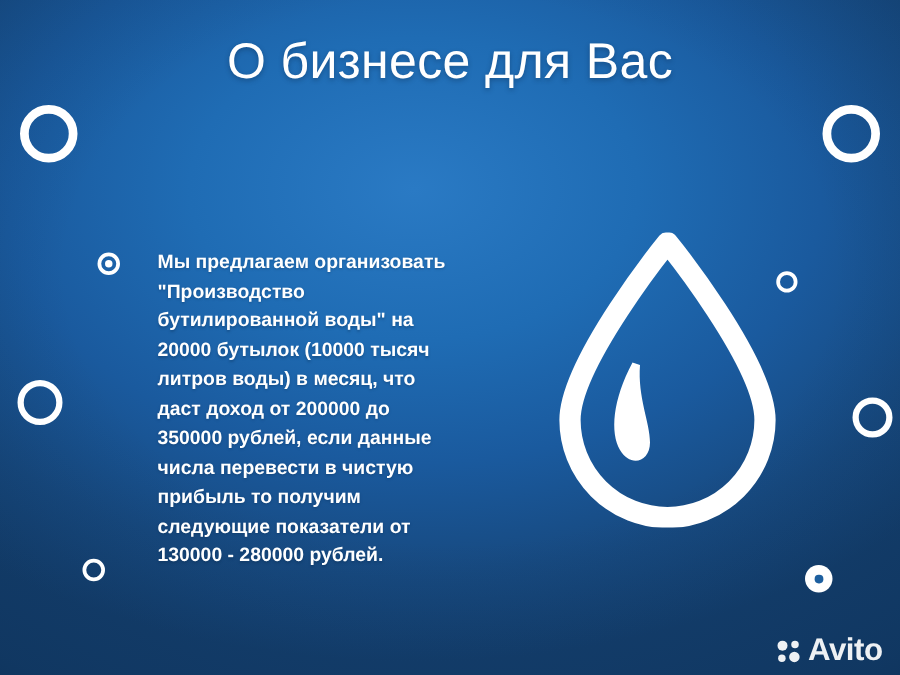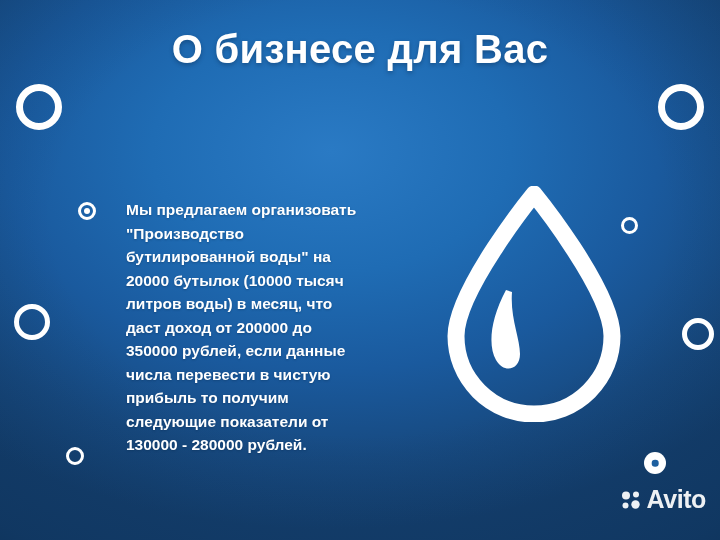--- a/index.html
+++ b/index.html
@@ -59,21 +59,21 @@
 
   
   #title {
     position: absolute;
     left: 0;
     right: 0;
     top: 27px;
     text-align: center;
     color: #ffffff;
     font-size: 40px;
-    font-weight: bold;
+    font-weight: normal;
     letter-spacing: 0.3px;
     text-shadow: 0 2px 4px rgba(10,40,75,0.40);
   }
 
   
   #bullet-row {
     position: absolute;
     left: 78px;
     top: 198px;
     width: 330px;
@@ -118,21 +118,21 @@
     left: 444px;
     top: 186px;
     width: 180px;
     height: 236px;
   }
 
   
   #avito {
     position: absolute;
     right: 14px;
-    bottom: 28px;
+    bottom: 7px;
     display: flex;
     align-items: center;
     opacity: 0.93;
     text-align: right;
   }
   #avito-dots {
     width: 22px;
     height: 22px;
     margin-right: 4px;
   }

